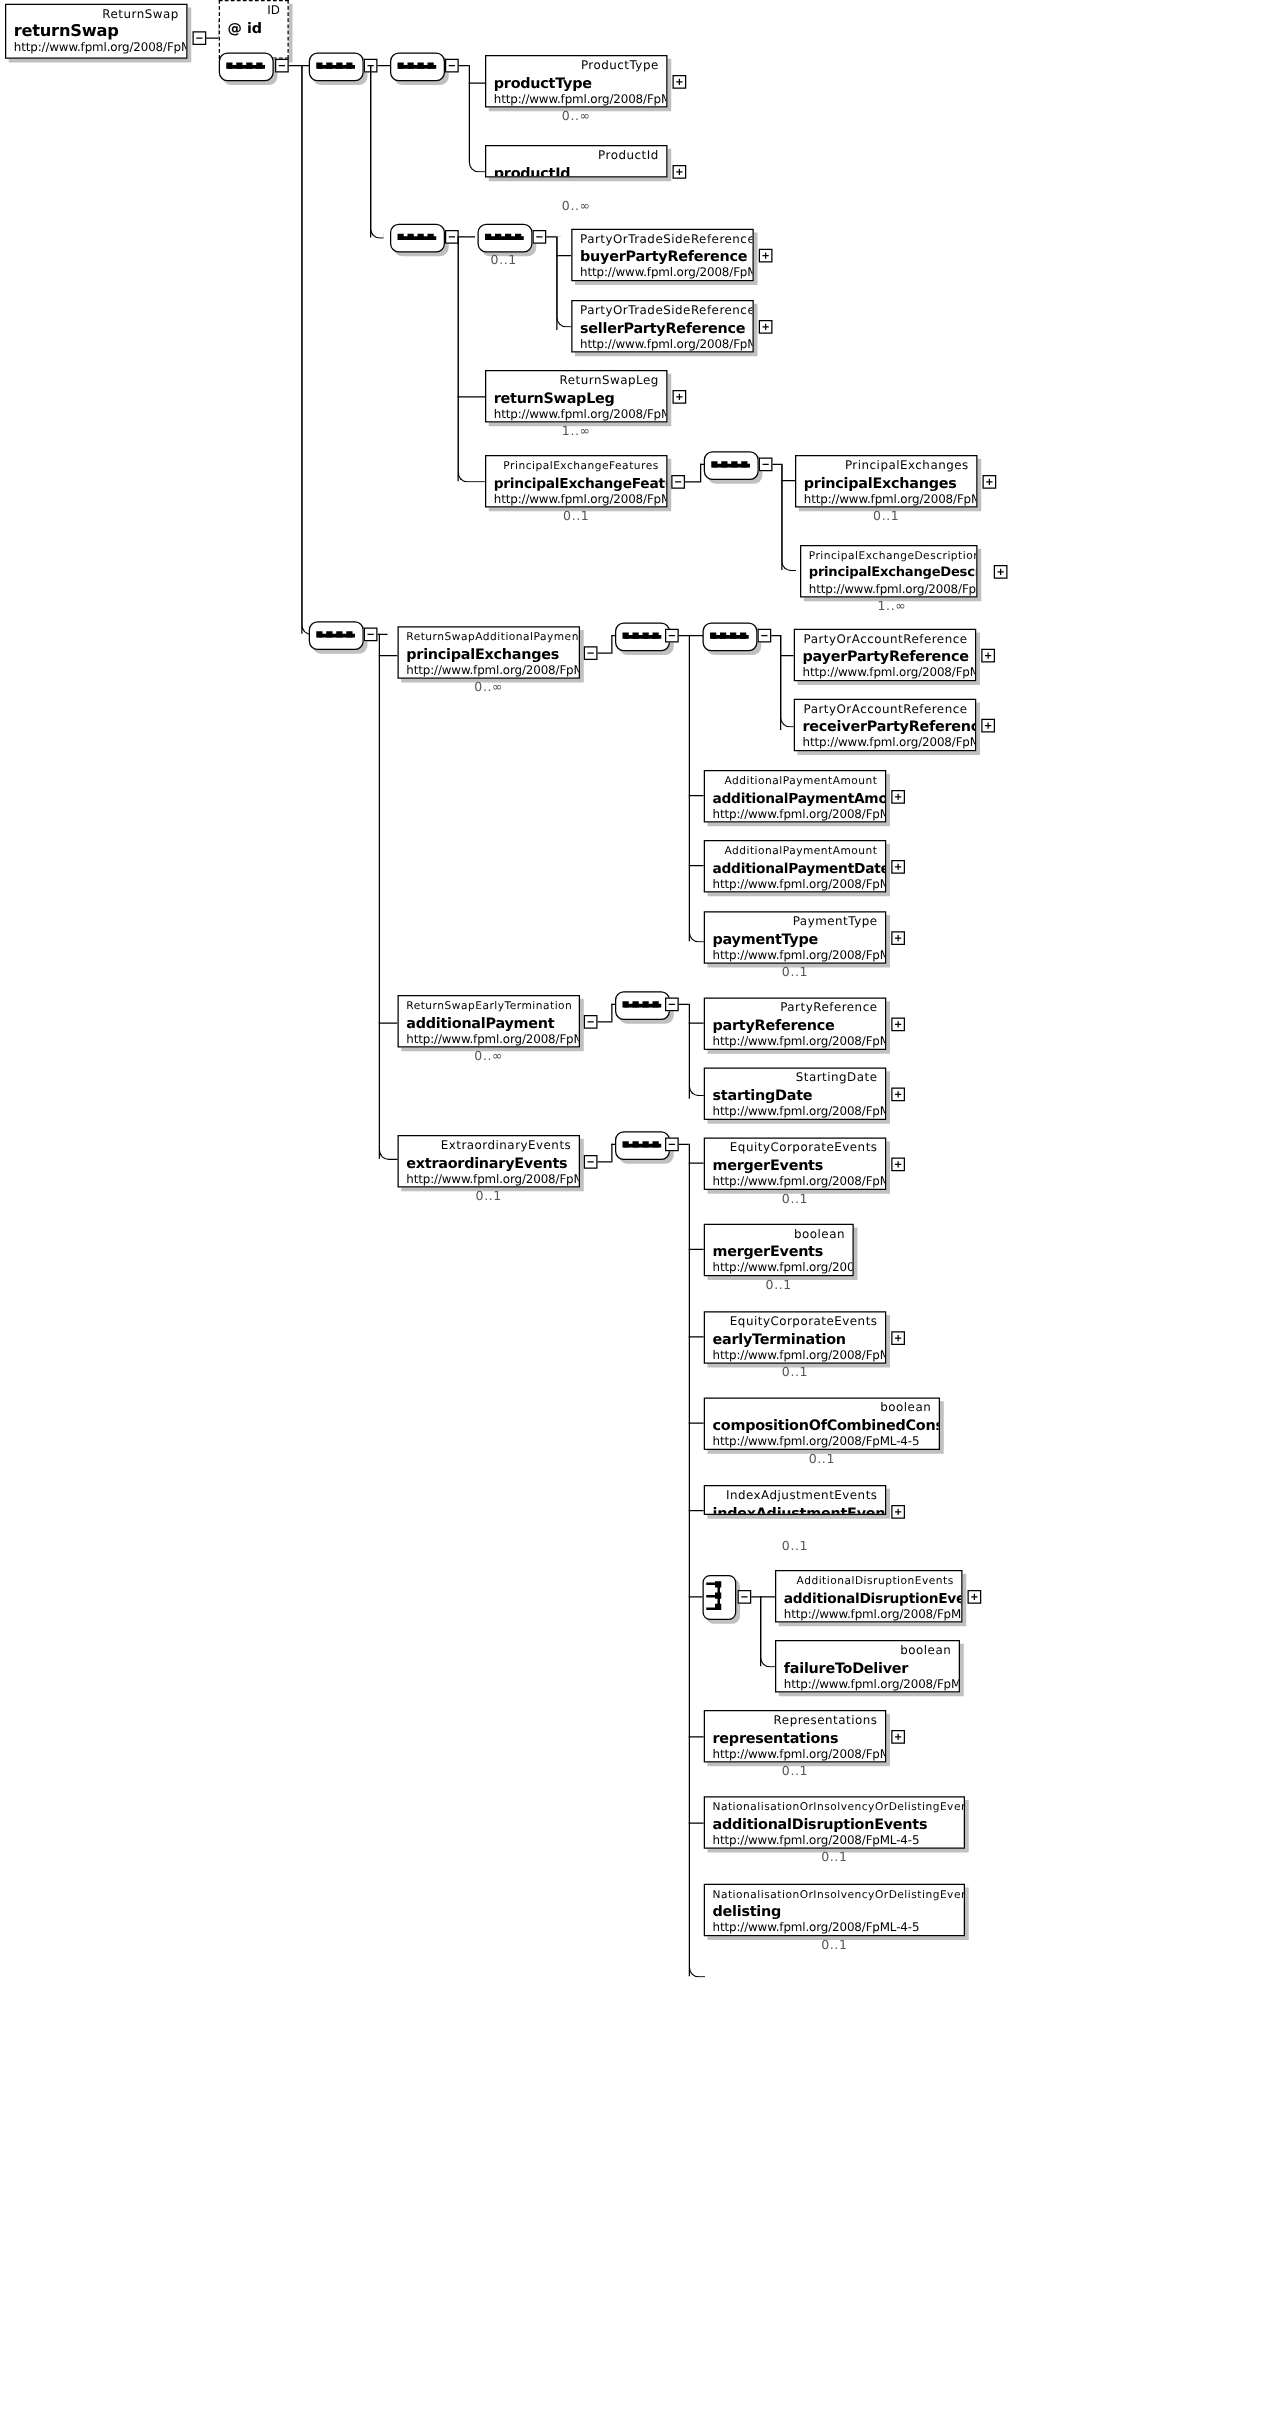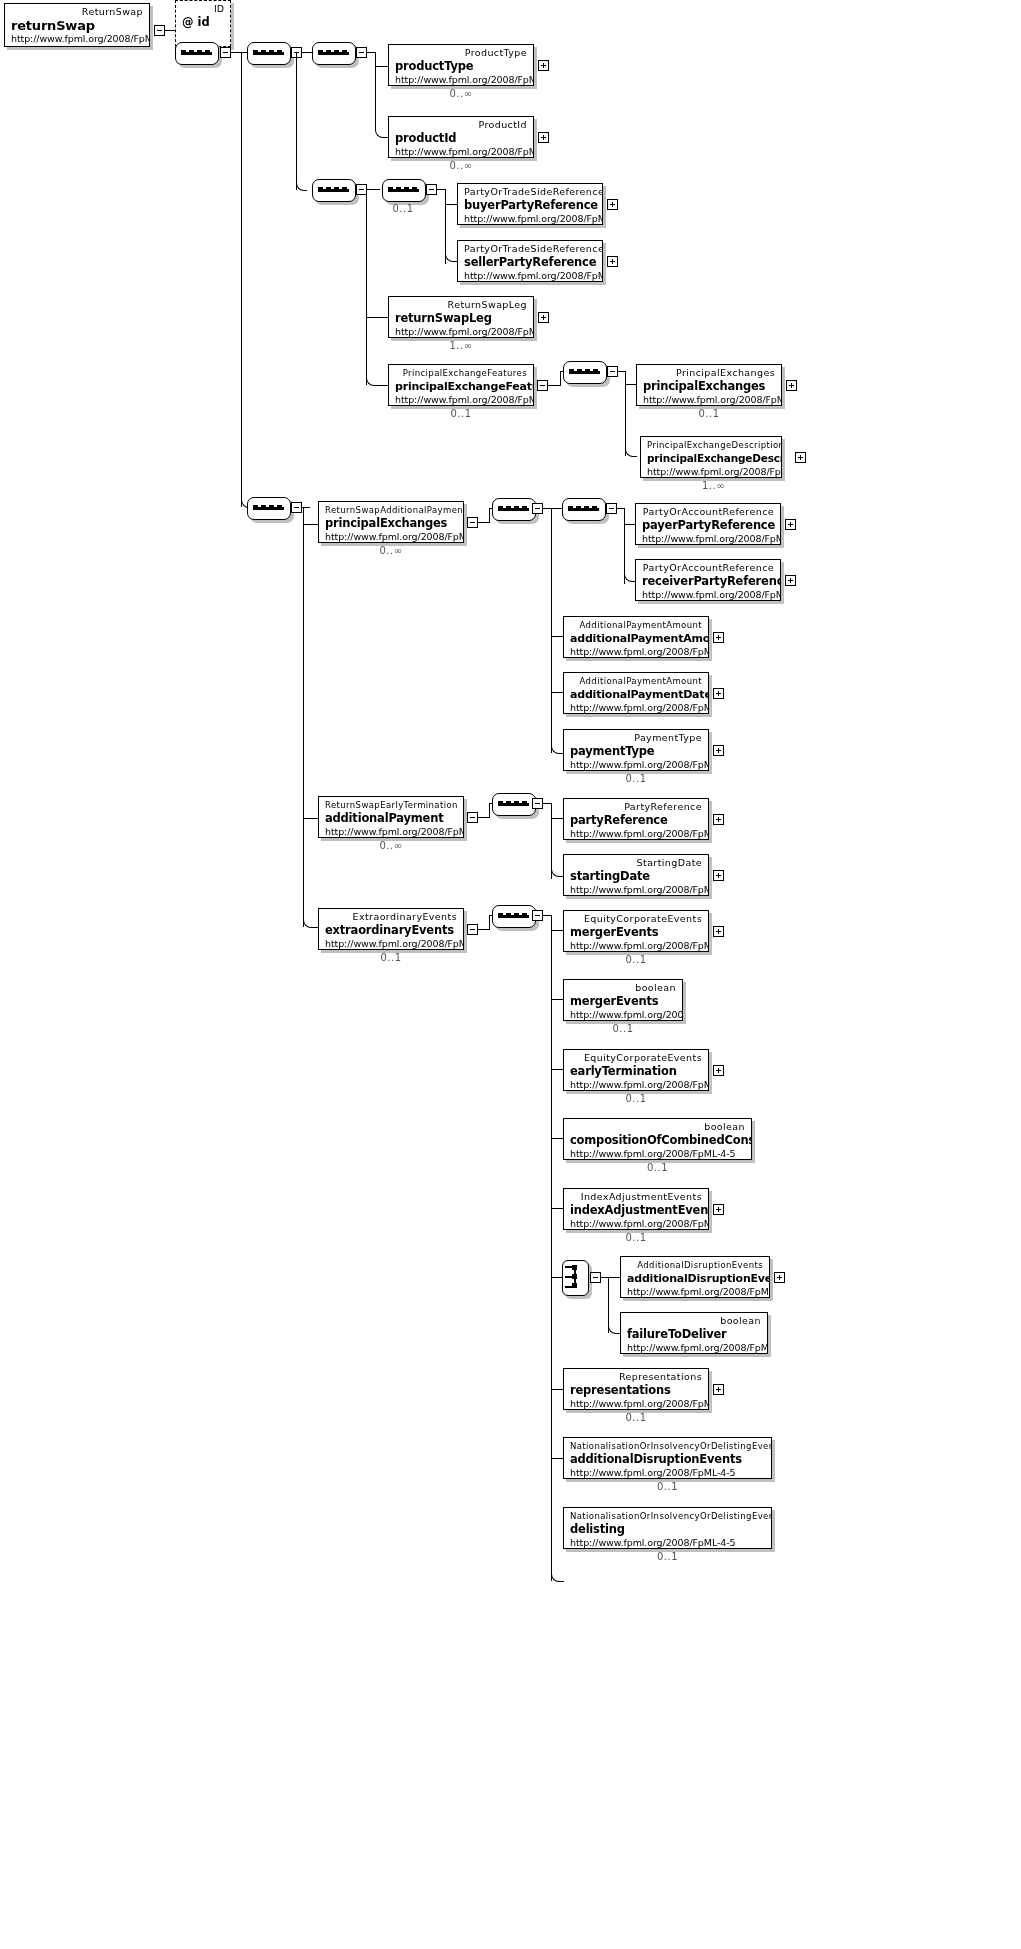--- a/index.html
+++ b/index.html
@@ -257,21 +257,21 @@
   <div class="corner" style="left:375px; top:52px; width:13px; height:85px;"></div>
 
   <div class="node" style="left:388px; top:44px; width:146px; height:42px;">
     <div class="type">ProductType</div>
     <div class="nm">productType</div>
     <div class="ns">http://www.fpml.org/2008/FpML-4-5</div>
   </div>
   <div class="tog plus" style="left:538px; top:60px;"></div>
   <div class="card" style="left:388px; top:88px; width:146px;">0..∞</div>
 
-  <div class="node" style="left:388px; top:116px; width:146px; height:42px;">
+  <div class="node" style="left:388px; top:116px; width:146px; height:26px;">
     <div class="type">ProductId</div>
     <div class="nm">productId</div>
     <div class="ns">http://www.fpml.org/2008/FpML-4-5</div>
   </div>
   <div class="tog plus" style="left:538px; top:132px;"></div>
   <div class="card" style="left:388px; top:160px; width:146px;">0..∞</div>
 
   <div class="comp seq" style="left:312px; top:179px;">
     <div class="body"></div>
     <div class="dots">
@@ -570,21 +570,21 @@
   <div class="tog plus" style="left:713px; top:1065px;"></div>
   <div class="card" style="left:563px; top:1093px; width:146px;">0..1</div>
 
   <div class="node" style="left:563px; top:1118px; width:189px; height:42px;">
     <div class="type">boolean</div>
     <div class="nm">compositionOfCombinedConsideration</div>
     <div class="ns">http://www.fpml.org/2008/FpML-4-5</div>
   </div>
   <div class="card" style="left:563px; top:1162px; width:189px;">0..1</div>
 
-  <div class="node" style="left:563px; top:1188px; width:146px; height:42px;">
+  <div class="node" style="left:563px; top:1188px; width:146px; height:24px;">
     <div class="type">IndexAdjustmentEvents</div>
     <div class="nm">indexAdjustmentEvents</div>
     <div class="ns">http://www.fpml.org/2008/FpML-4-5</div>
   </div>
   <div class="tog plus" style="left:713px; top:1204px;"></div>
   <div class="card" style="left:563px; top:1232px; width:146px;">0..1</div>
 
   <div class="comp choice" style="left:562px; top:1260px;">
     <div class="body"></div>
     <div class="vline"></div>

